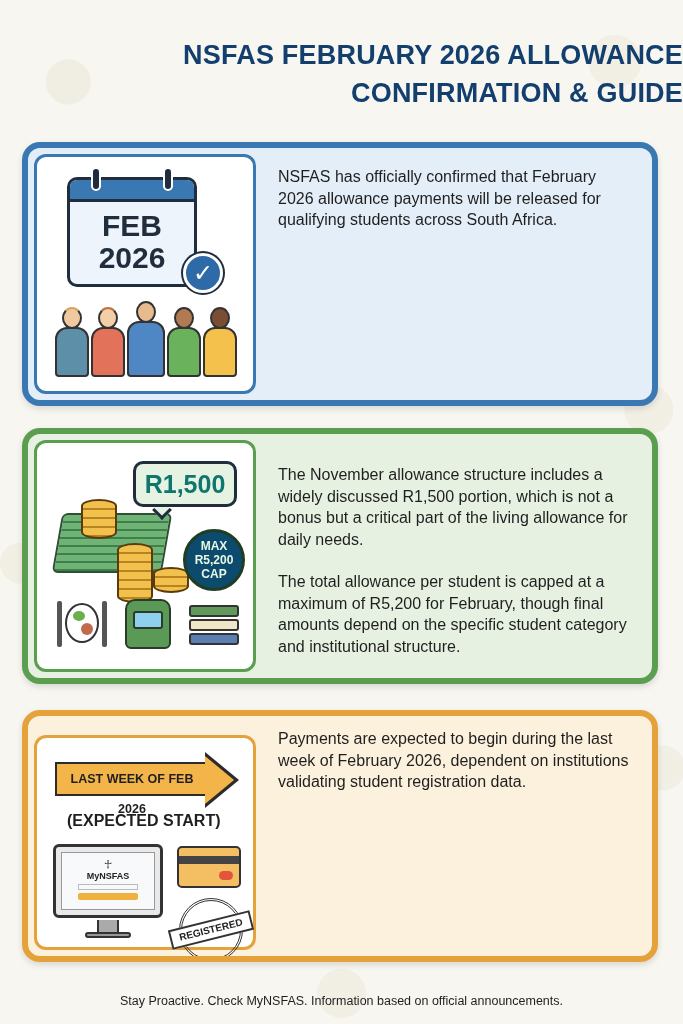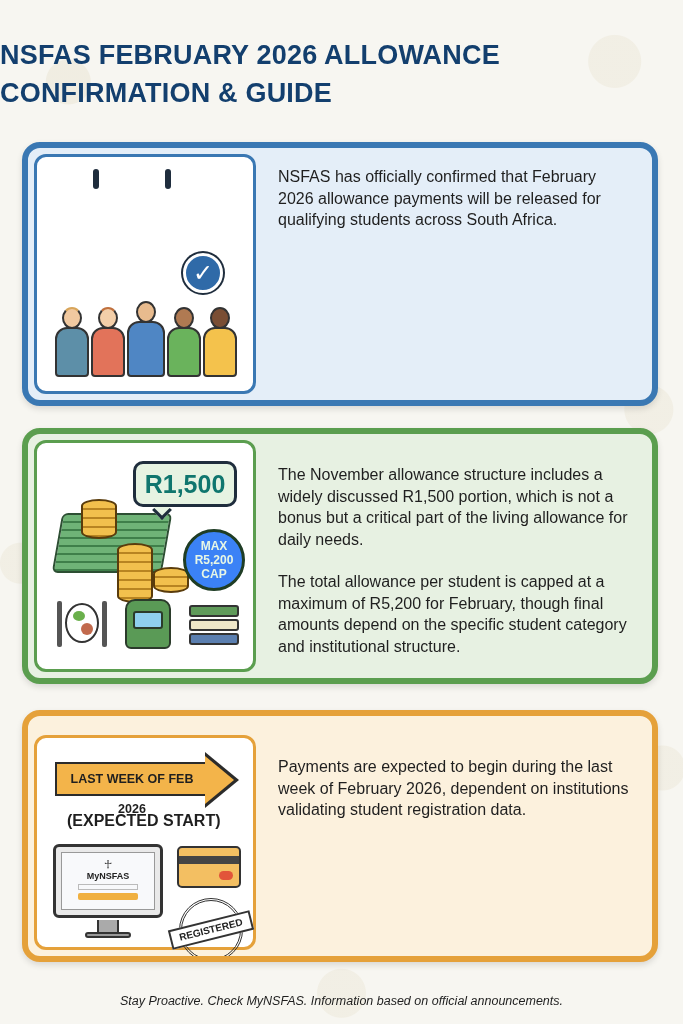--- a/index.html
+++ b/index.html
@@ -16,21 +16,21 @@
       radial-gradient(circle at 10% 8%, rgba(220,210,180,0.25) 0 22px, transparent 23px),
       radial-gradient(circle at 90% 6%, rgba(220,210,180,0.2) 0 26px, transparent 27px),
       radial-gradient(circle at 95% 40%, rgba(220,210,180,0.2) 0 24px, transparent 25px),
       radial-gradient(circle at 3% 55%, rgba(220,210,180,0.2) 0 20px, transparent 21px),
       radial-gradient(circle at 97% 75%, rgba(220,210,180,0.2) 0 22px, transparent 23px),
       radial-gradient(circle at 50% 97%, rgba(220,210,180,0.2) 0 24px, transparent 25px);
     pointer-events: none;
   }
   .title {
     position: absolute; top: 36px; left: 0; width: 683px;
-    text-align: left;
+    text-align: right;
     color: #133f6e;
     font-weight: 700;
     font-size: 27px;
     line-height: 38px;
     letter-spacing: 0.2px;
   }
   .card {
     position: absolute; left: 22px; width: 636px;
     border-radius: 18px;
     border: 6px solid;
@@ -54,21 +54,21 @@
   .card.orange .pic { border-color: #e5a13a; margin-top: 19px; }
   .card .txt {
     flex: 1;
     padding: 18px 18px 0 22px;
     font-size: 16px;
     line-height: 21.5px;
     color: #1f1f1f;
   }
   .card .txt p + p { margin-top: 21px; }
   .card.green .txt { padding-top: 30px; }
-  .card.orange .txt { padding-top: 40px; }
+  .card.orange .txt { padding-top: 12px; }
 
   
   .calendar {
     position: absolute; left: 30px; top: 20px; width: 130px; height: 110px;
     border: 3px solid #1f2d3d; border-radius: 10px;
     background: #eef4fb; overflow: hidden;
   }
   .calendar .cal-top { height: 22px; background: #3a78b3; border-bottom: 3px solid #1f2d3d; }
   .cal-ring { position: absolute; top: 10px; width: 10px; height: 24px; background: #1f2d3d; border-radius: 5px; border: 2px solid #fff; }
   .cal-text {
@@ -105,21 +105,21 @@
     background: repeating-linear-gradient(180deg, #6fb377 0 6px, #3f7f4a 6px 8px);
     border: 2px solid #2d4f33; border-radius: 6px; transform: skewX(-10deg);
   }
   .coins {
     position: absolute; width: 36px;
     background: repeating-linear-gradient(180deg, #f2c04d 0 7px, #b88421 7px 9px);
     border: 2px solid #5a3c0c; border-radius: 18px / 7px;
   }
   .cap-badge {
     position: absolute; left: 146px; top: 86px; width: 62px; height: 62px;
-    border-radius: 50%; background: #3b82f6; border: 3px solid #1f3d25;
+    border-radius: 50%; background: #0c4a6e; border: 3px solid #1f3d25;
     color: #e7f7e5; font-weight: 700; font-size: 12px; line-height: 14px; text-align: right;
     display: flex; align-items: center; justify-content: center; flex-direction: column;
   }
   .small-icons {
     position: absolute; left: 18px; bottom: 20px; width: 186px;
     display: flex; justify-content: space-between; align-items: flex-end;
   }
   .icon-plate { width: 54px; height: 50px; position: relative; }
   .icon-plate .plate { position: absolute; left: 10px; top: 4px; width: 34px; height: 40px; border-radius: 50%; background: #fff; border: 2px solid #333; }
   .icon-plate .food1 { position: absolute; left: 18px; top: 12px; width: 12px; height: 10px; background: #6ab04c; border-radius: 50%; }
@@ -171,35 +171,42 @@
     position: absolute; left: 142px; top: 160px; width: 64px; height: 64px;
     border-radius: 50%; border: 3px double #333;
   }
   .stamp-label {
     position: absolute; left: 132px; top: 182px; width: 84px; height: 20px;
     background: #fff; border: 2px solid #333; transform: rotate(-14deg);
     font-weight: 700; font-size: 10px; text-align: center; line-height: 16px; color: #222;
   }
   .footer {
     position: absolute; top: 994px; left: 0; width: 683px; text-align: center;
-    font-size: 12.5px; color: #1f1f1f; font-style: italic;
+    font-size: 12.5px; color: #1f1f1f;
   }
 </style>
 </head>
 <body>
 
 <div class="bg-pattern"></div>
 
 <h1 class="title">
   <span>NSFAS FEBRUARY 2026 ALLOWANCE</span><br>
   <span>CONFIRMATION &amp; GUIDE</span>
 </h1>
 
 <section class="card blue">
   <div class="pic">
+    <div class="calendar">
+      <div class="cal-top"></div>
+      <div class="cal-text">
+        <div>FEB</div>
+        <div>2026</div>
+      </div>
+    </div>
     <div class="cal-ring" style="left:54px;"></div>
     <div class="cal-ring" style="left:126px;"></div>
     <div class="check-badge">✓</div>
     <div class="students">
       <div class="student">
           <div class="head" style="background:#f1c9a0;border-top-color:#d8a55a;"></div>
           <div class="body" style="background:#5d8fa8;"></div>
         </div>
       <div class="student">
           <div class="head" style="background:#f3cfa9;border-top-color:#c0703d;"></div>

